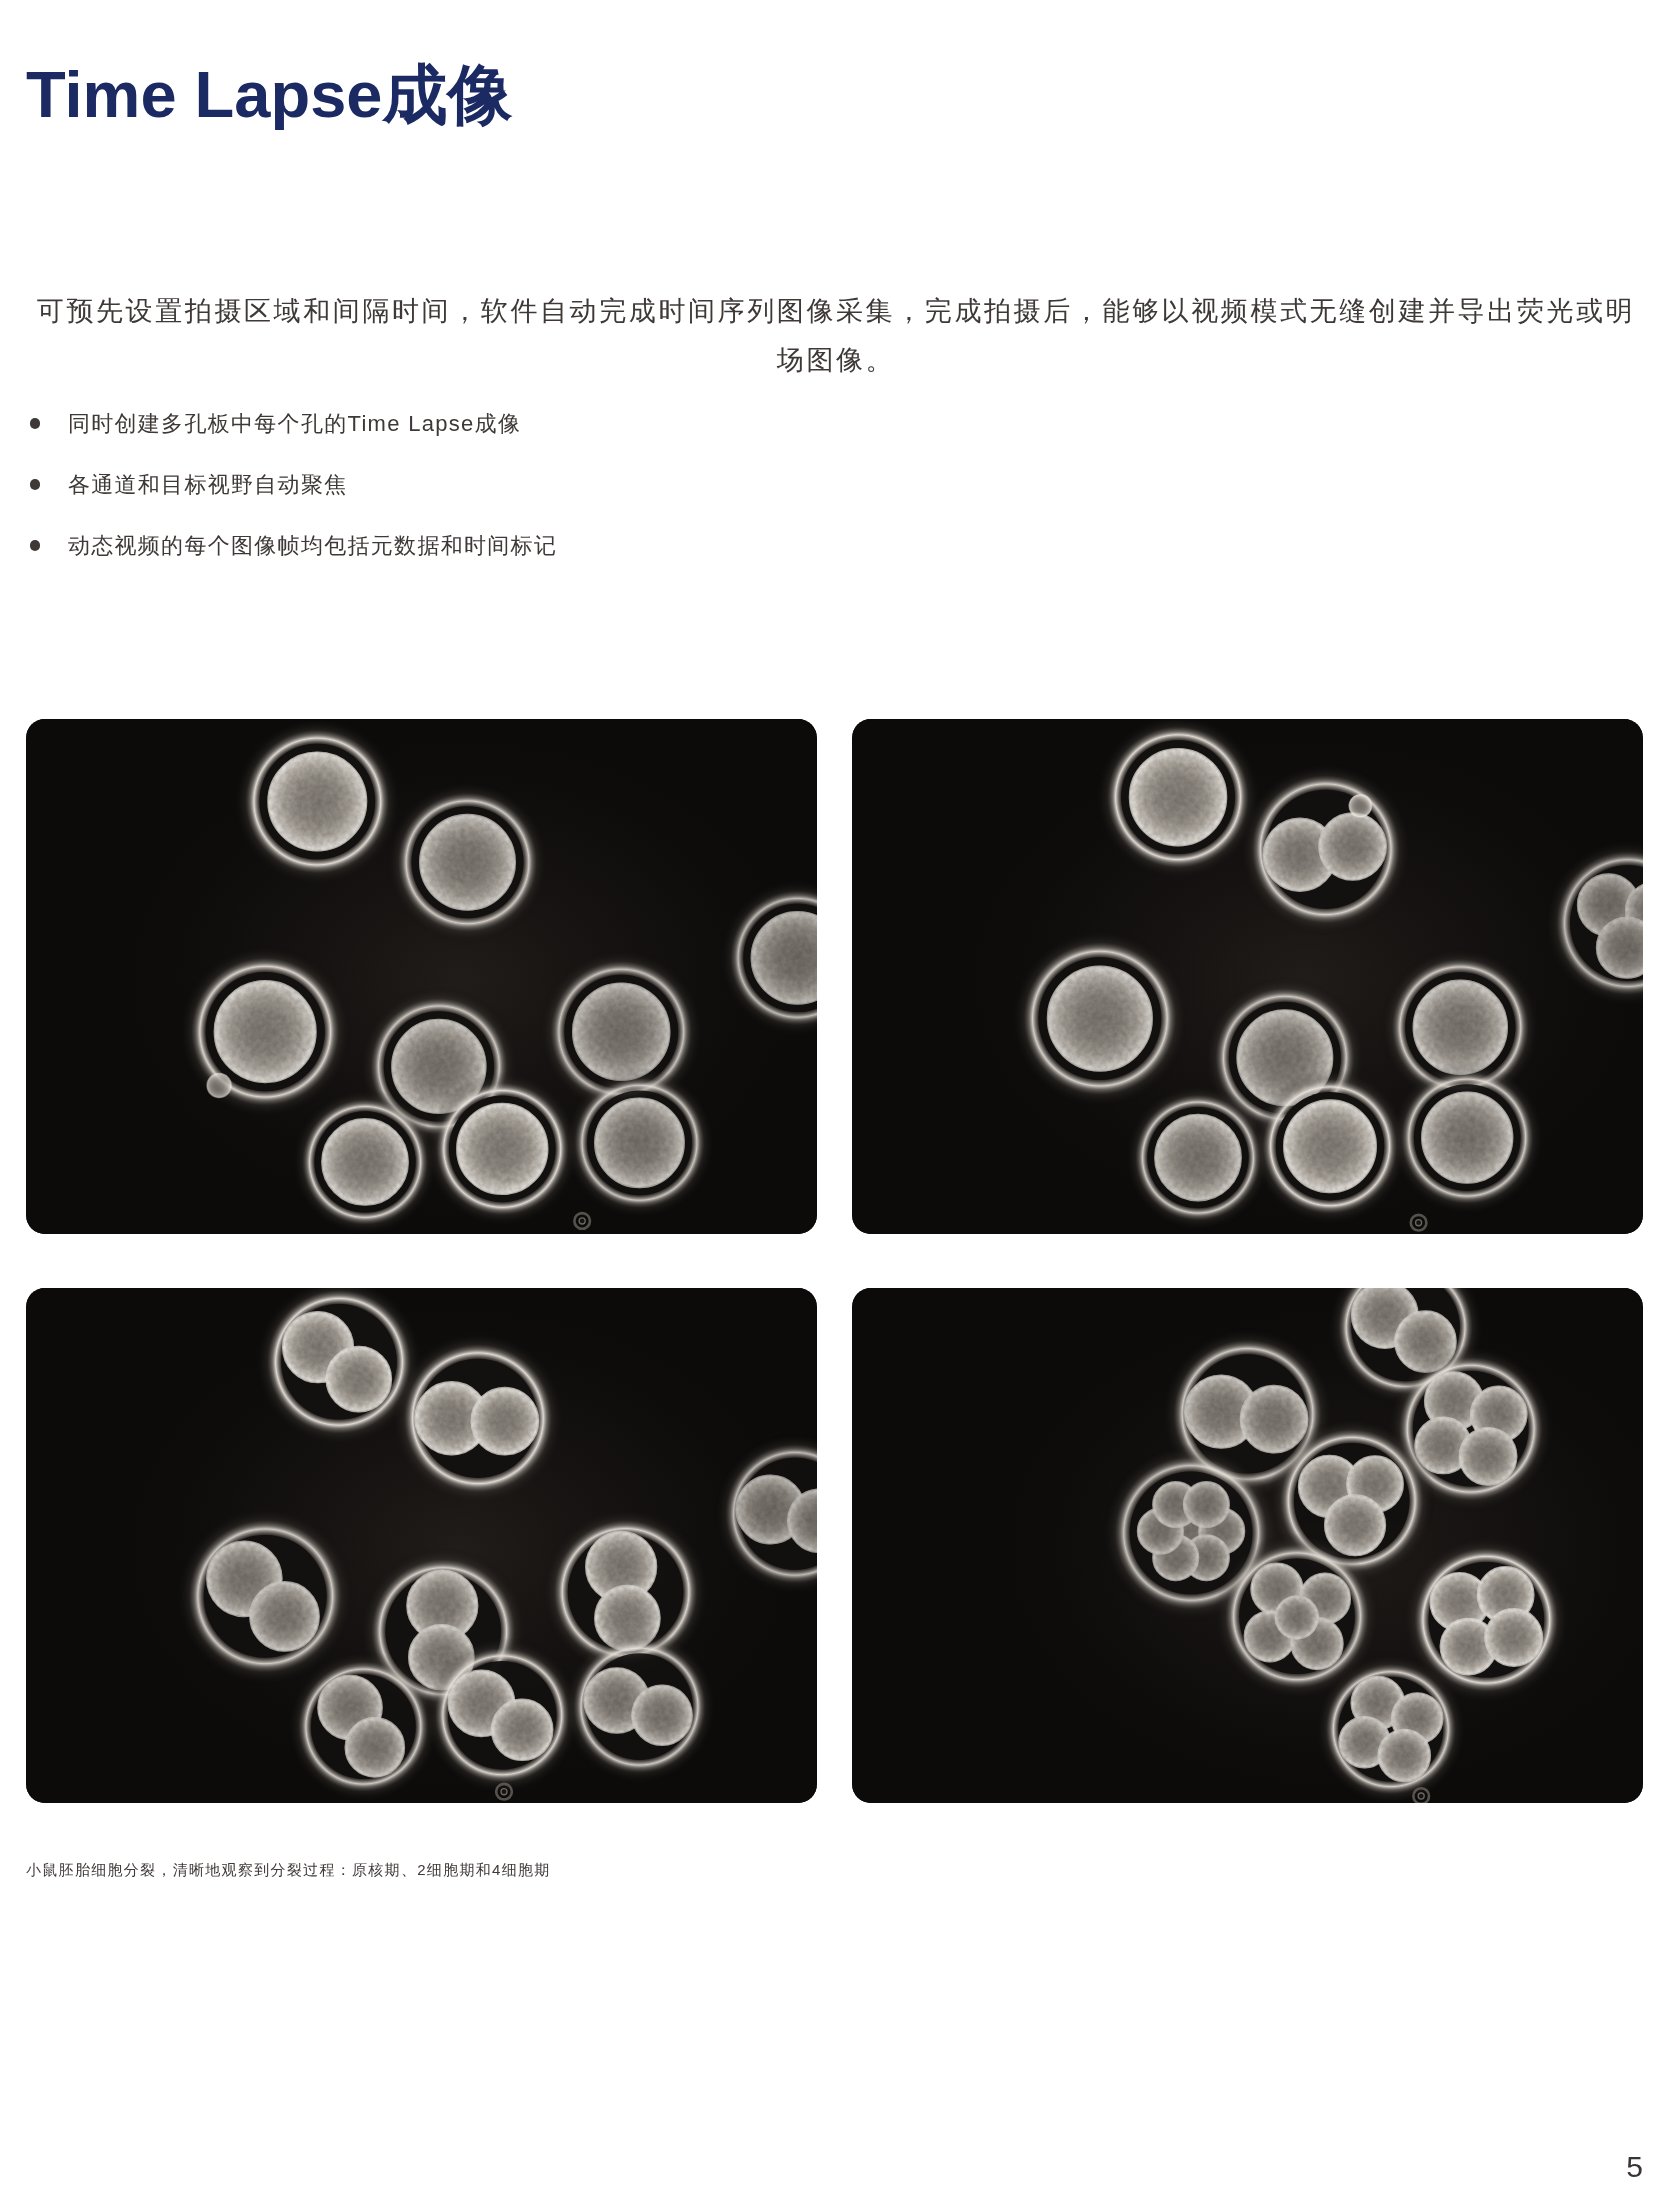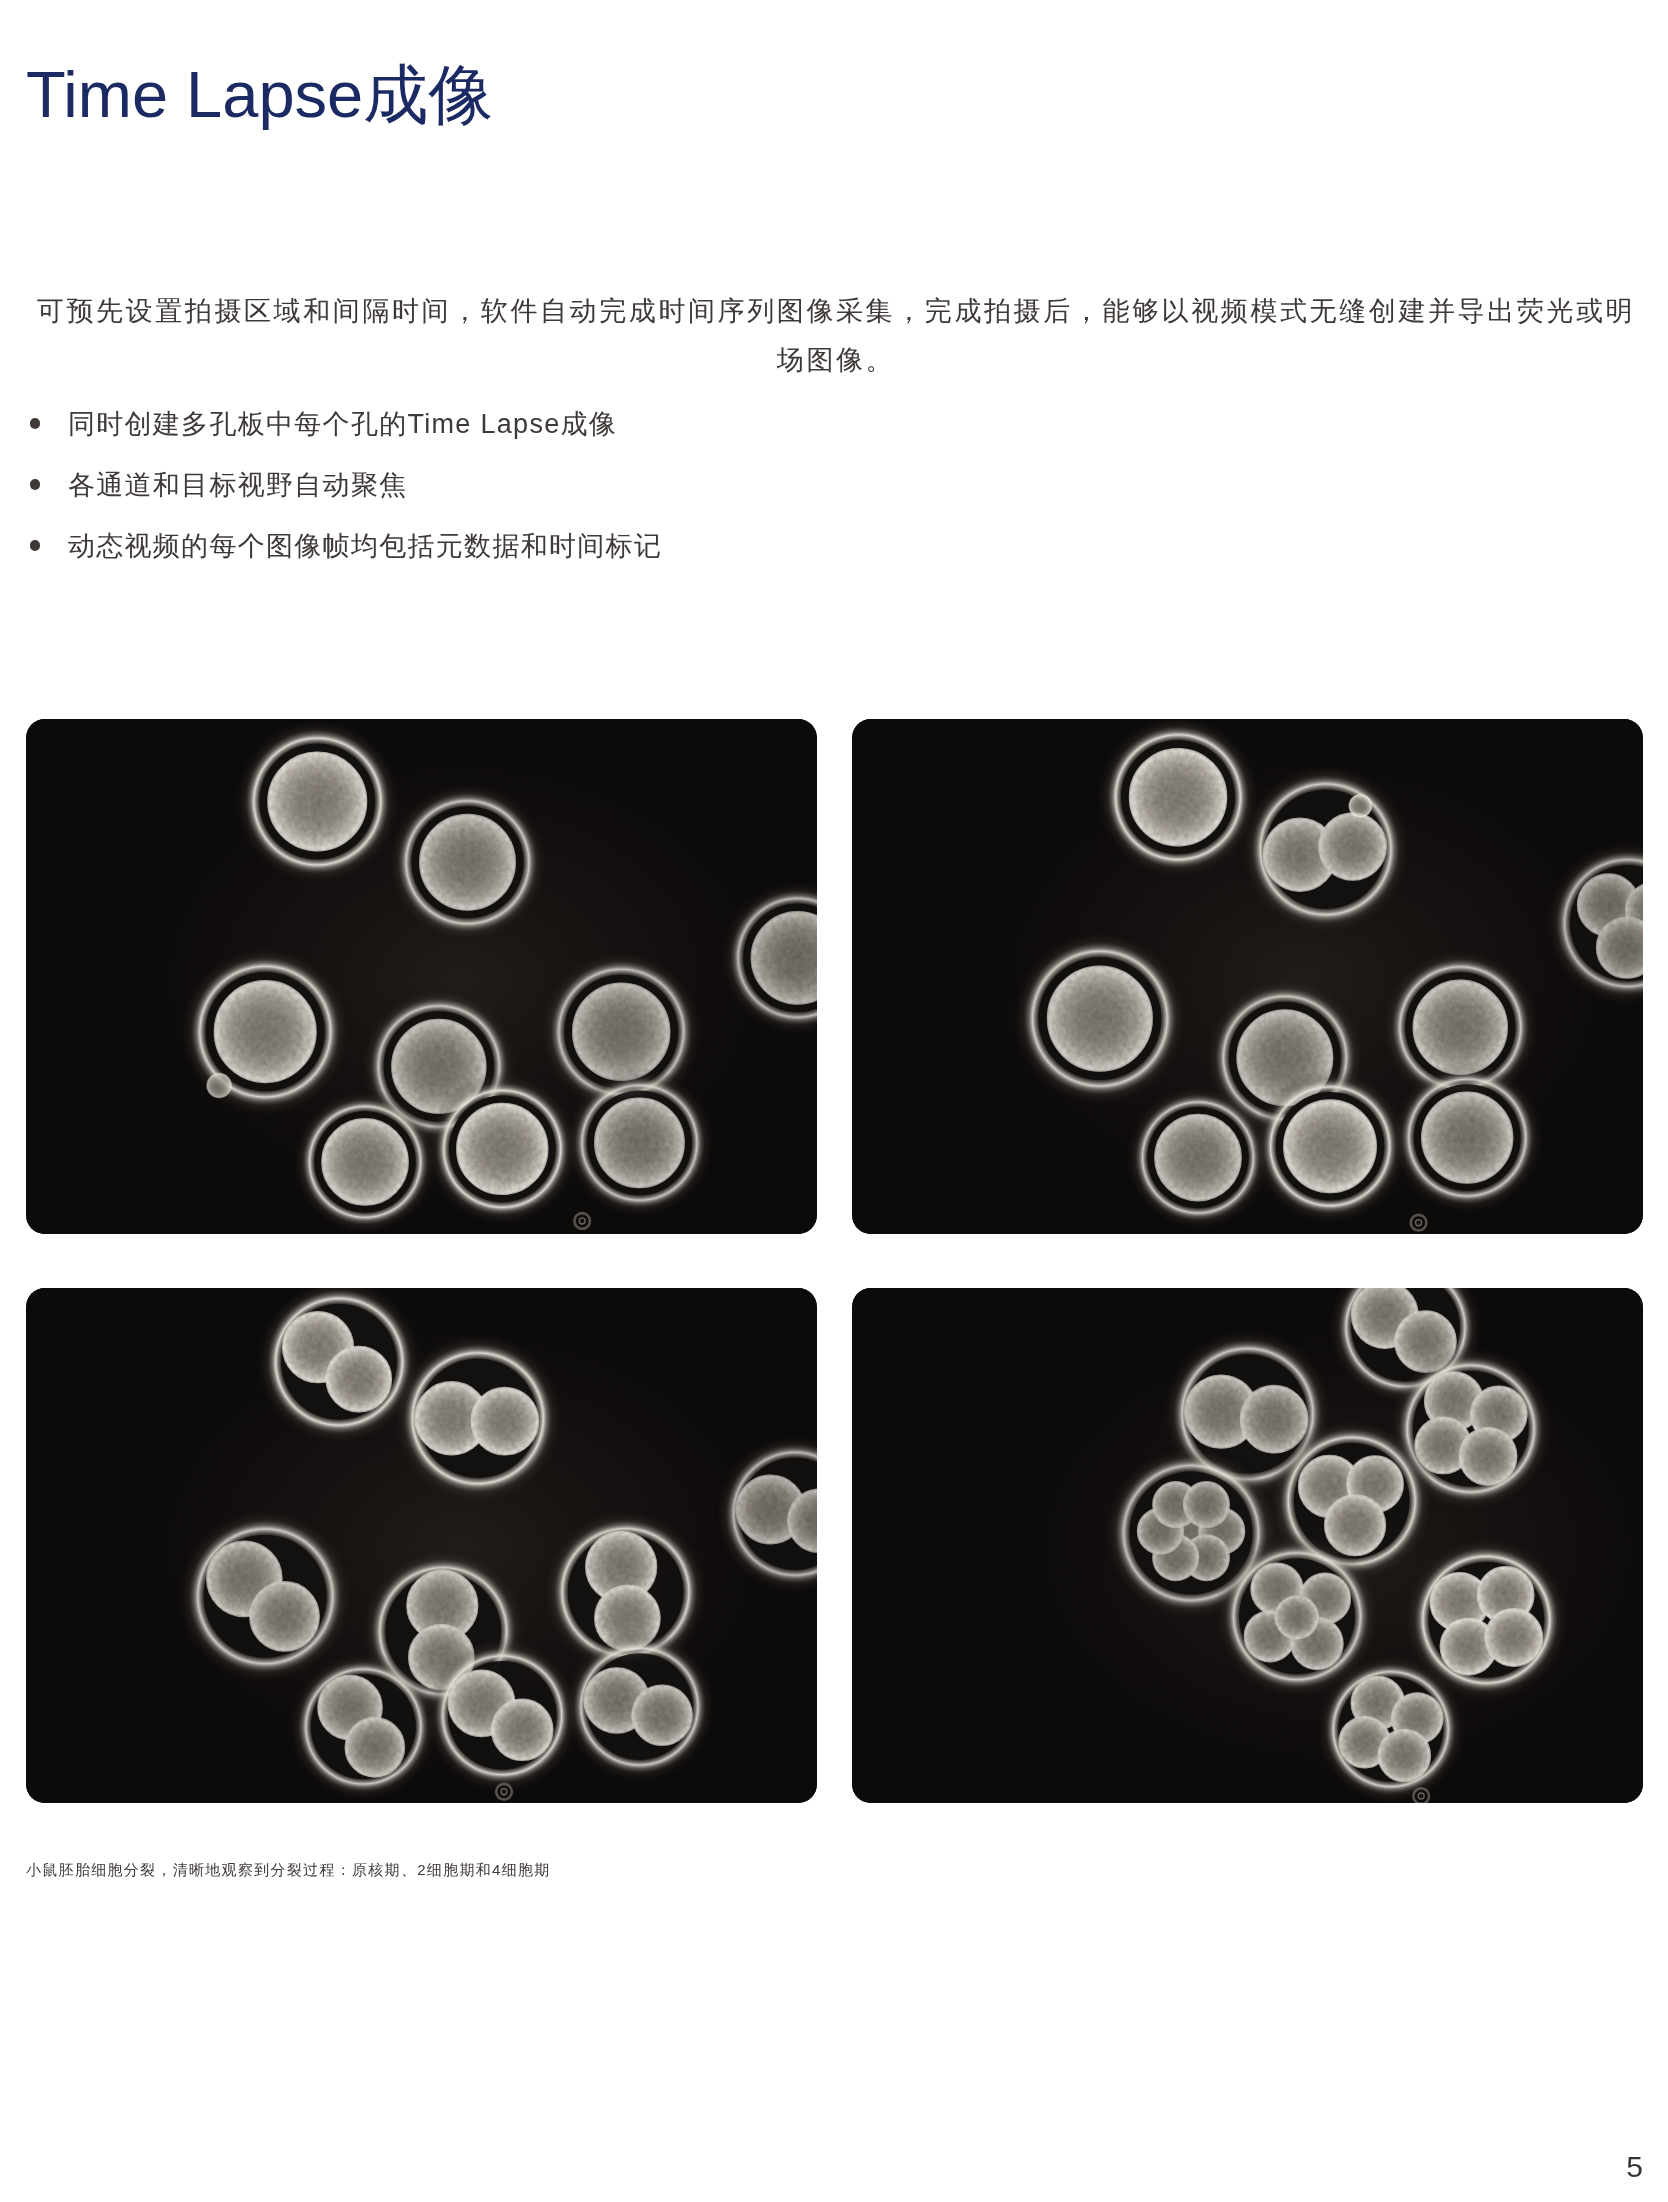--- a/index.html
+++ b/index.html
@@ -3,34 +3,34 @@
 <meta charset="utf-8">
 <style>
   html,body{margin:0;padding:0;background:#ffffff;}
   body{
     width:1669px;height:2202px;position:relative;overflow:hidden;
     font-family:"Liberation Sans","DejaVu Sans",sans-serif;
     -webkit-font-smoothing:antialiased;
   }
   .title{
     position:absolute;left:26px;top:15.6px;
-    font-size:65px;font-weight:400;line-height:71px;
+    font-size:65px;font-weight:700;line-height:71px;
     color:#1c2a64;letter-spacing:0px;white-space:nowrap;
   }
   .intro{
     position:absolute;left:26px;top:260px;width:1620px;
     font-size:27px;line-height:49px;letter-spacing:2.6px;
     color:#3e3937;text-align:center;
   }
   .bullets{
     position:absolute;left:29.5px;top:393px;margin:0;padding:0;list-style:none;
   }
   .bullets li{
     display:flex;align-items:center;height:61px;
-    font-size:27px;letter-spacing:1.3px;color:#3e3937;
+    font-size:22px;letter-spacing:1.3px;color:#3e3937;
   }
   .dot{
     width:10.4px;height:10.4px;border-radius:50%;background:#3e3937;
     margin-right:28px;flex:none;
   }
   .figs{
     position:absolute;left:26px;top:719px;
     display:grid;grid-template-columns:791px 791px;
     column-gap:35px;row-gap:54px;
   }

